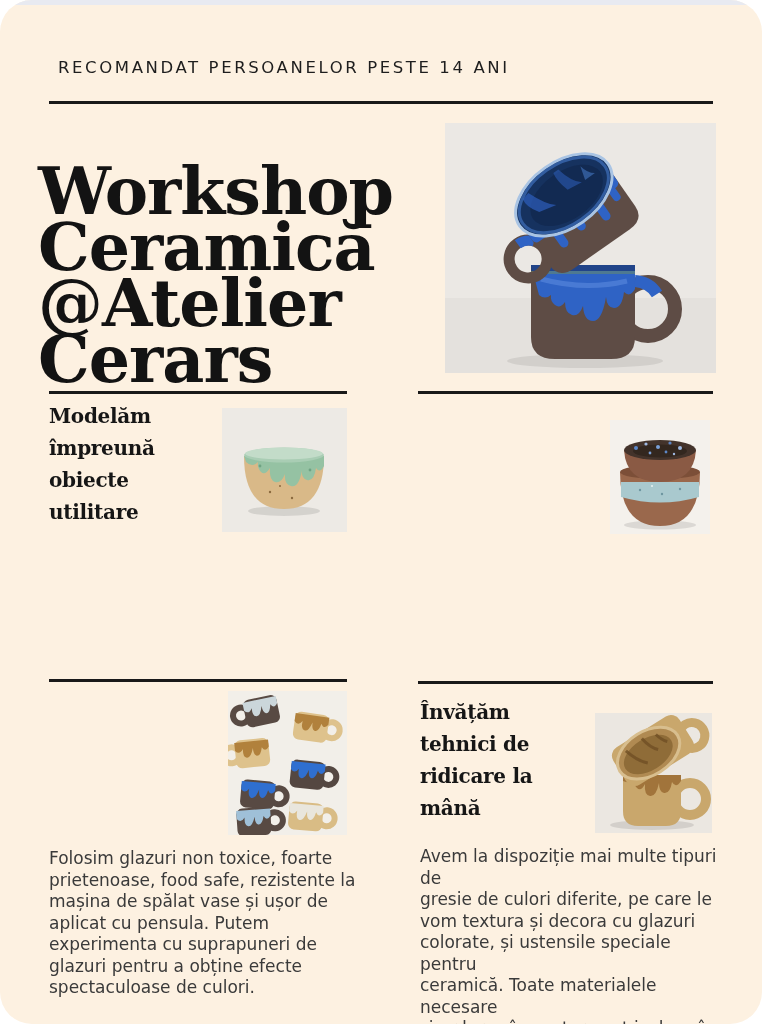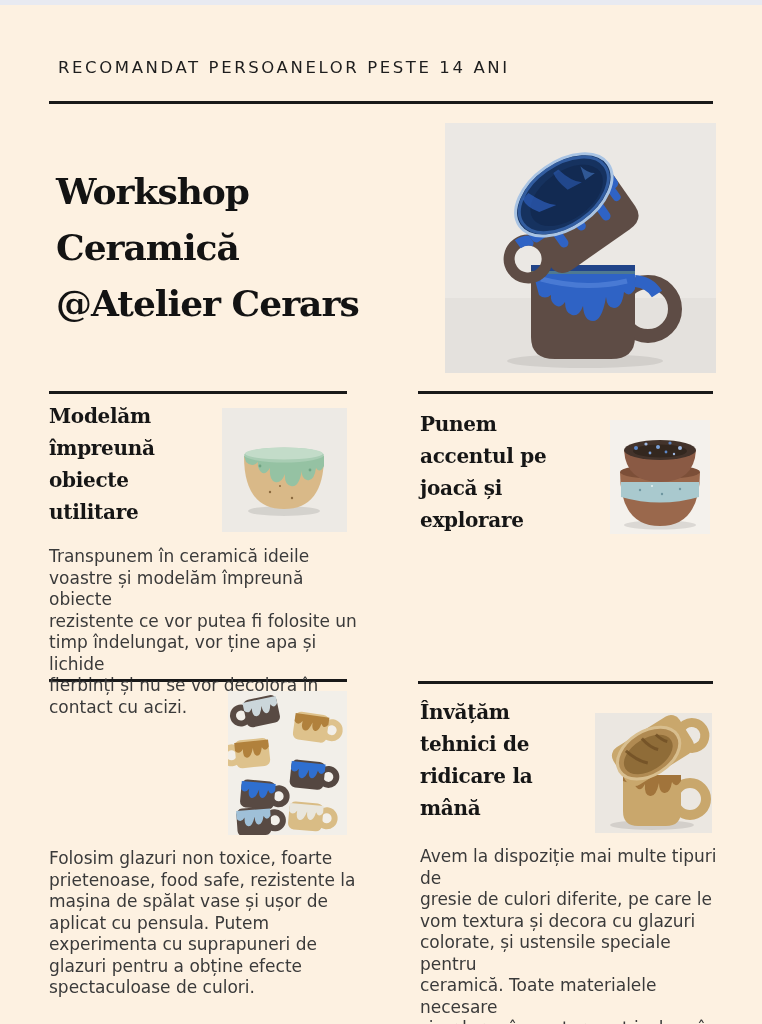--- a/index.html
+++ b/index.html
@@ -1,36 +1,37 @@
 <!DOCTYPE html>
 <html><head>
 <meta charset="utf-8">
 <style>
   html,body{margin:0;padding:0;background:#fff;}
   .page{
     position:relative;width:762px;height:1024px;overflow:hidden;
     background:#FDF1E1;
     font-family:"DejaVu Sans","Liberation Sans",sans-serif;
+    border-radius:32px;
   }
   .abs{position:absolute;}
   .top-strip{left:0;top:0;width:762px;height:5px;background:#E8EAF1;}
   .note{
     left:58px;top:58px;width:560px;
     font-size:16.5px;letter-spacing:2.6px;color:#1E1E1E;font-weight:400;
   }
   .rule{background:#191919;height:3px;}
   .rule-header{left:49px;top:101px;width:664px;}
   .rule-l1{left:49px;top:391px;width:298px;}
   .rule-r1{left:418px;top:391px;width:295px;}
   .rule-l2{left:49px;top:679px;width:298px;}
   .rule-r2{left:418px;top:681px;width:295px;}
   .poster-title{
-    left:56px;top:163px;width:420px;
+    left:38px;top:163px;width:420px;
     font-family:"DejaVu Serif","Liberation Serif",serif;font-weight:700;
-    font-size:36px;line-height:56px;letter-spacing:-1px;color:#131313;
+    font-size:65px;line-height:56px;letter-spacing:-1px;color:#131313;
     white-space:pre-line;
   }
   .sec-heading{
     font-family:"DejaVu Serif","Liberation Serif",serif;font-weight:700;
     font-size:20px;line-height:32px;letter-spacing:-0.3px;color:#161616;
     white-space:pre-line;
   }
   .sec-body{
     font-size:17px;line-height:21.5px;color:#3A3A3A;
     white-space:pre-line;width:315px;
@@ -115,31 +116,21 @@
       <path d="M22 48 L102 48 L102 58 q-4 8 -8 2 q-2 14 -9 12 q-6 -2 -5 -10 q-3 18 -11 16 q-7 -2 -6 -12 q-4 10 -10 8 q-6 -2 -5 -14 q-5 8 -9 4 q-4 -4 -3 -10 q-6 6 -12 0 Z" fill="#95C2A3"></path>
       <ellipse cx="62" cy="47" rx="40" ry="7.5" fill="#A9CDB4"></ellipse>
       <ellipse cx="62" cy="45.5" rx="39" ry="6" fill="#C3DCC9"></ellipse>
       <circle cx="48" cy="84" r="1.2" fill="#8B6A3F"></circle>
       <circle cx="70" cy="90" r="1.2" fill="#8B6A3F"></circle>
       <circle cx="58" cy="78" r="1" fill="#8B6A3F"></circle>
       <circle cx="38" cy="58" r="1.4" fill="#6FA383"></circle>
       <circle cx="88" cy="62" r="1.4" fill="#6FA383"></circle>
     </svg>
   </div>
-  <div class="abs sec-body b-s1">Transpunem în ceramică ideile
-voastre și modelăm împreună obiecte
-rezistente ce vor putea fi folosite un
-timp îndelungat, vor ține apa și lichide
-fierbinți și nu se vor decolora în
-contact cu acizi.</div>
-
-  <div class="abs sec-heading h-s2">Punem
-accentul pe
-joacă și
-explorare</div>
+
   <div class="abs ph-s2">
     <svg class="photo" width="100" height="114" viewBox="0 0 100 114">
       <rect width="100" height="114" fill="#F4F1EC"></rect>
       <ellipse cx="50" cy="105" rx="36" ry="4.5" fill="rgba(0,0,0,0.10)"></ellipse>
       <path d="M10 52 Q10 106 50 106 Q90 106 90 52 Z" fill="#9A684C"></path>
       <path d="M11 62 L89 62 L89 77 Q50 88 11 77 Z" fill="#A9C9CE"></path>
       <circle cx="30" cy="70" r="1.2" fill="#6E96A0"></circle>
         <circle cx="52" cy="74" r="1.2" fill="#6E96A0"></circle>
       <circle cx="70" cy="69" r="1.2" fill="#6E96A0"></circle>
         <circle cx="42" cy="66" r="1" fill="#E8F2F2"></circle>

